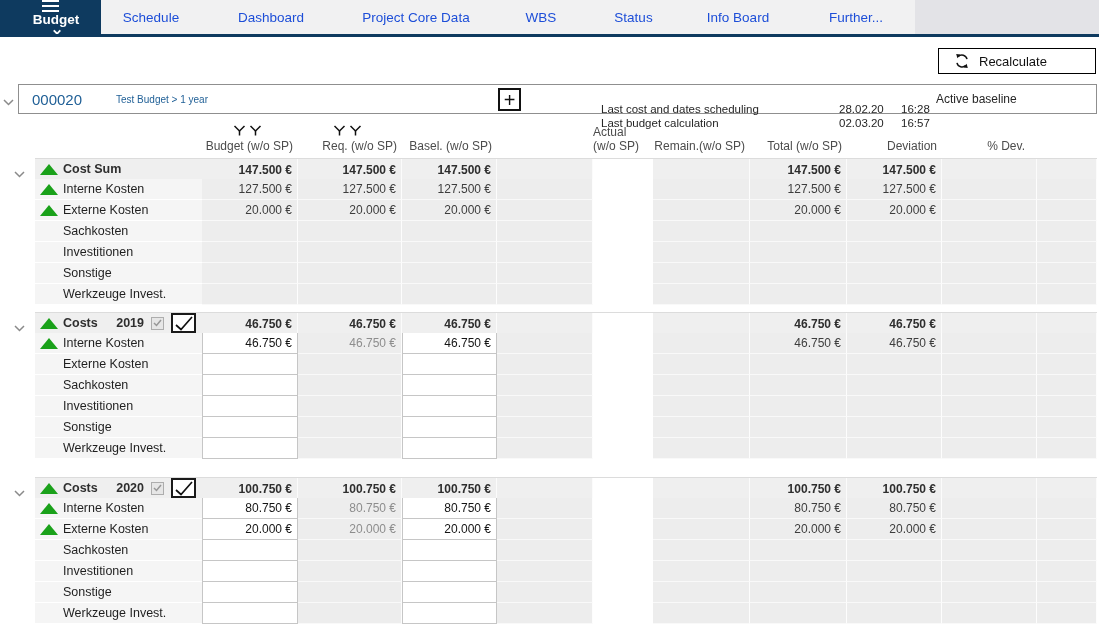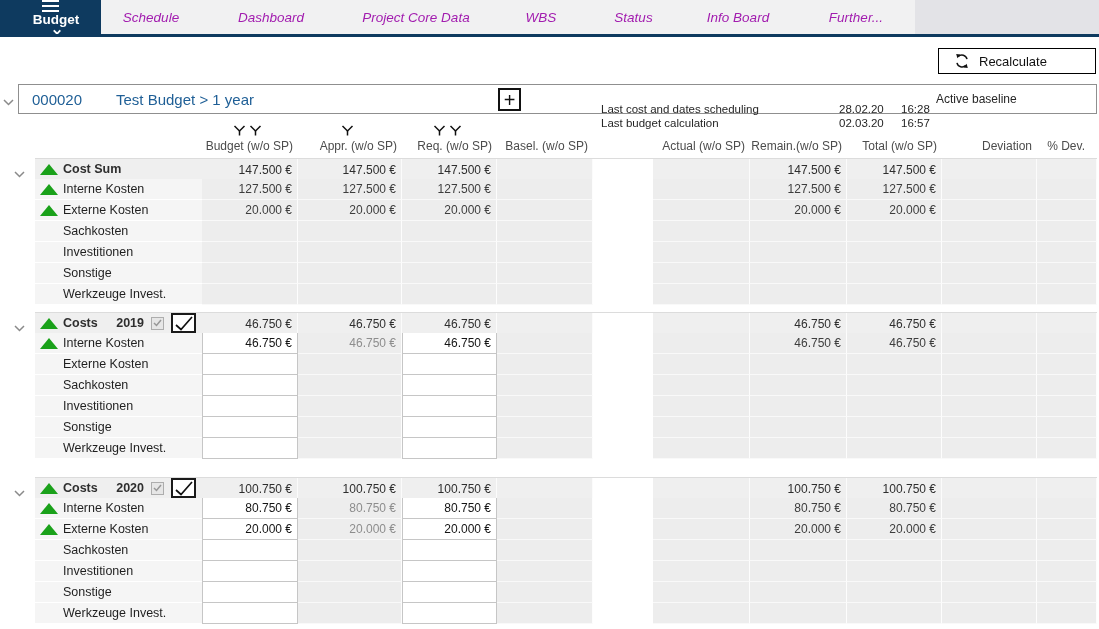--- a/index.html
+++ b/index.html
@@ -11,36 +11,36 @@
   .tabbar { position:absolute; top:0; left:0; width:1099px; height:37px; background:#f1f1f2; }
   .tabbar::after { content:""; position:absolute; left:0; bottom:0; width:100%; height:3px; background:var(--navy); }
   .tab-right-zone { position:absolute; top:0; left:915px; right:0; height:34px; background:#e3e3e7; }
   .tab-active { position:absolute; top:0; left:0; width:101px; height:37px; background:var(--navy);
                 display:flex; align-items:center; padding:0 10px; color:#fff;flex-direction:column; }
   .burger { display:flex; flex-direction:column; gap:3px; cursor:pointer; }
   .burger div { width:17px; height:2px; background:#fff; }
   .tab-active .lbl { font-size:13.5px; font-weight:bold; margin-left:11px; }
   .tab-active .x { font-size:12px; font-weight:bold; margin-left:13px; cursor:pointer; }
   .tabs-inactive { position:absolute; top:0; left:101px; height:34px; display:flex; }
-  .tab { display:flex; align-items:center; justify-content:center; height:34px; font-size:13.5px; color:#a21caf; cursor:pointer;font-style:italic; }
+  .tab { display:flex; align-items:center; justify-content:center; height:34px; font-size:13.5px; color:#1d4ed8; cursor:pointer; }
   .tab:nth-child(1){width:100px;} .tab:nth-child(2){width:140px;} .tab:nth-child(3){width:150px;}
   .tab:nth-child(4){width:100px;} .tab:nth-child(5){width:85px;}  .tab:nth-child(6){width:124px;}
   .tab:nth-child(7){width:112px;}
 
   
   .btn-recalc { position:absolute; top:48px; left:938px; width:158px; height:26px; background:#fff;
                 border:1px solid #000; display:flex; align-items:center; gap:9px; padding-left:15px;
                 font-size:13px; color:#111; cursor:pointer; }
 
   
   .hdr-chev { position:absolute; left:3px; top:92px; }
   .proj-box { position:absolute; top:84px; left:18px; width:1079px; height:30px; border:1px solid #8f8f8f;
               background:#fff; }
   .proj-id { position:absolute; left:13px; top:50%; transform:translateY(-50%); font-size:15px; color:var(--blue); }
-  .proj-title { position:absolute; left:97px; top:50%; transform:translateY(-50%); font-size:15px; color:var(--blue); }
+  .proj-title { position:absolute; left:97px; top:50%; transform:translateY(-50%); font-size:10px; color:var(--blue); }
   .plus-btn { position:absolute; left:479px; top:3px; width:23px; height:23px; border:2px solid #111; background:#fff;
               display:flex; align-items:center; justify-content:center; font-size:20px; line-height:1; color:#111; cursor:pointer; }
   .sched { position:absolute; left:582px; top:18px; display:grid; grid-template-columns:238px 62px 44px;
            font-size:11.5px; line-height:13.5px; color:#262626; }
   .baseline { position:absolute; left:917px; top:50%; transform:translateY(-50%); font-size:12px; color:#262626; }
 
   
   .gridcols { display:grid; grid-template-columns:167px 96px 104px 95px 96px 60px 97px 97px 95px 95px 60px; }
   .colhead { position:absolute; top:114px; left:35px; width:1062px; height:43px; align-items:end; }
   .ch { display:flex; flex-direction:column; align-items:flex-end; justify-content:flex-end;
@@ -55,21 +55,21 @@
   .g-row.head { border-top:1px solid #dcdcdc; border-bottom:2px solid #d946ef; }
   .c { height:21px; font-size:12px; color:#3d3d3d; display:flex; align-items:center;
        justify-content:flex-end; padding-right:5px; overflow:hidden; }
   .lab { justify-content:flex-start; padding-left:5px; background:#f5f5f5; border-bottom:1px solid #fff;
          color:#1f1f1f; font-size:12.5px; }
   .ro  { background:#ededed; border-bottom:1px solid #f9f9f9; border-right:1px solid #fdfdfd; }
   .ed  { background:#fff; border:1px solid #c6c6c6; border-top:none; color:#141414; }
   .gapcell { background:#fff; }
   .band { background:#efefef; border-right:1px solid #fbfbfb; }
   .headlab { background:#efefef; }
-  .b { font-weight:normal; color:#2e2e2e; }
+  .b { font-weight:bold; color:#2e2e2e; }
   .dim { color:#8d8d8d; }
   .gname { font-weight:bold; color:#2e2e2e; }
   .ghr { margin-left:auto; display:flex; align-items:center; gap:7px; padding-right:1px; }
   .ghr .yr { color:#2e2e2e;font-weight:bold; }
   .tri { width:0; height:0; border-left:9px solid transparent; border-right:9px solid transparent;
          border-bottom:11px solid var(--green); margin-right:5px; flex:none; }
   .sp  { width:18px; margin-right:5px; flex:none; }
   .cbd { width:13px; height:13px; background:#e6e6e6; border:1px solid #adadad; display:flex;
          align-items:center; justify-content:center; flex:none; }
   .cbe { width:25px; height:20px; background:#fff; border:2px solid #1a1a1a; display:flex;
@@ -138,29 +138,20 @@
           <polyline points="1.5,1 6.5,6 11.5,1" fill="none" stroke="#111" stroke-width="1.5"></polyline>
           <line x1="6.5" y1="6" x2="6.5" y2="10.5" stroke="#111" stroke-width="1.5"></line>
         </svg>
         <svg width="13" height="11" viewBox="0 0 13 11" data-name="filter-arrow-icon">
           <polyline points="1.5,1 6.5,6 11.5,1" fill="none" stroke="#111" stroke-width="1.5"></polyline>
           <line x1="6.5" y1="6" x2="6.5" y2="10.5" stroke="#111" stroke-width="1.5"></line>
         </svg>
       </div>
       <span data-name="column-header-label">Budget (w/o SP)</span>
     </div>
-    <div class="ch" data-name="column-header-appr">
-      <div class="ficons">
-        <svg width="13" height="11" viewBox="0 0 13 11" data-name="filter-arrow-icon">
-          <polyline points="1.5,1 6.5,6 11.5,1" fill="none" stroke="#111" stroke-width="1.5"></polyline>
-          <line x1="6.5" y1="6" x2="6.5" y2="10.5" stroke="#111" stroke-width="1.5"></line>
-        </svg>
-      </div>
-      <span data-name="column-header-label">Appr. (w/o SP)</span>
-    </div>
     <div class="ch" data-name="column-header-req">
       <div class="ficons">
         <svg width="13" height="11" viewBox="0 0 13 11" data-name="filter-arrow-icon">
           <polyline points="1.5,1 6.5,6 11.5,1" fill="none" stroke="#111" stroke-width="1.5"></polyline>
           <line x1="6.5" y1="6" x2="6.5" y2="10.5" stroke="#111" stroke-width="1.5"></line>
         </svg>
         <svg width="13" height="11" viewBox="0 0 13 11" data-name="filter-arrow-icon">
           <polyline points="1.5,1 6.5,6 11.5,1" fill="none" stroke="#111" stroke-width="1.5"></polyline>
           <line x1="6.5" y1="6" x2="6.5" y2="10.5" stroke="#111" stroke-width="1.5"></line>
         </svg>

